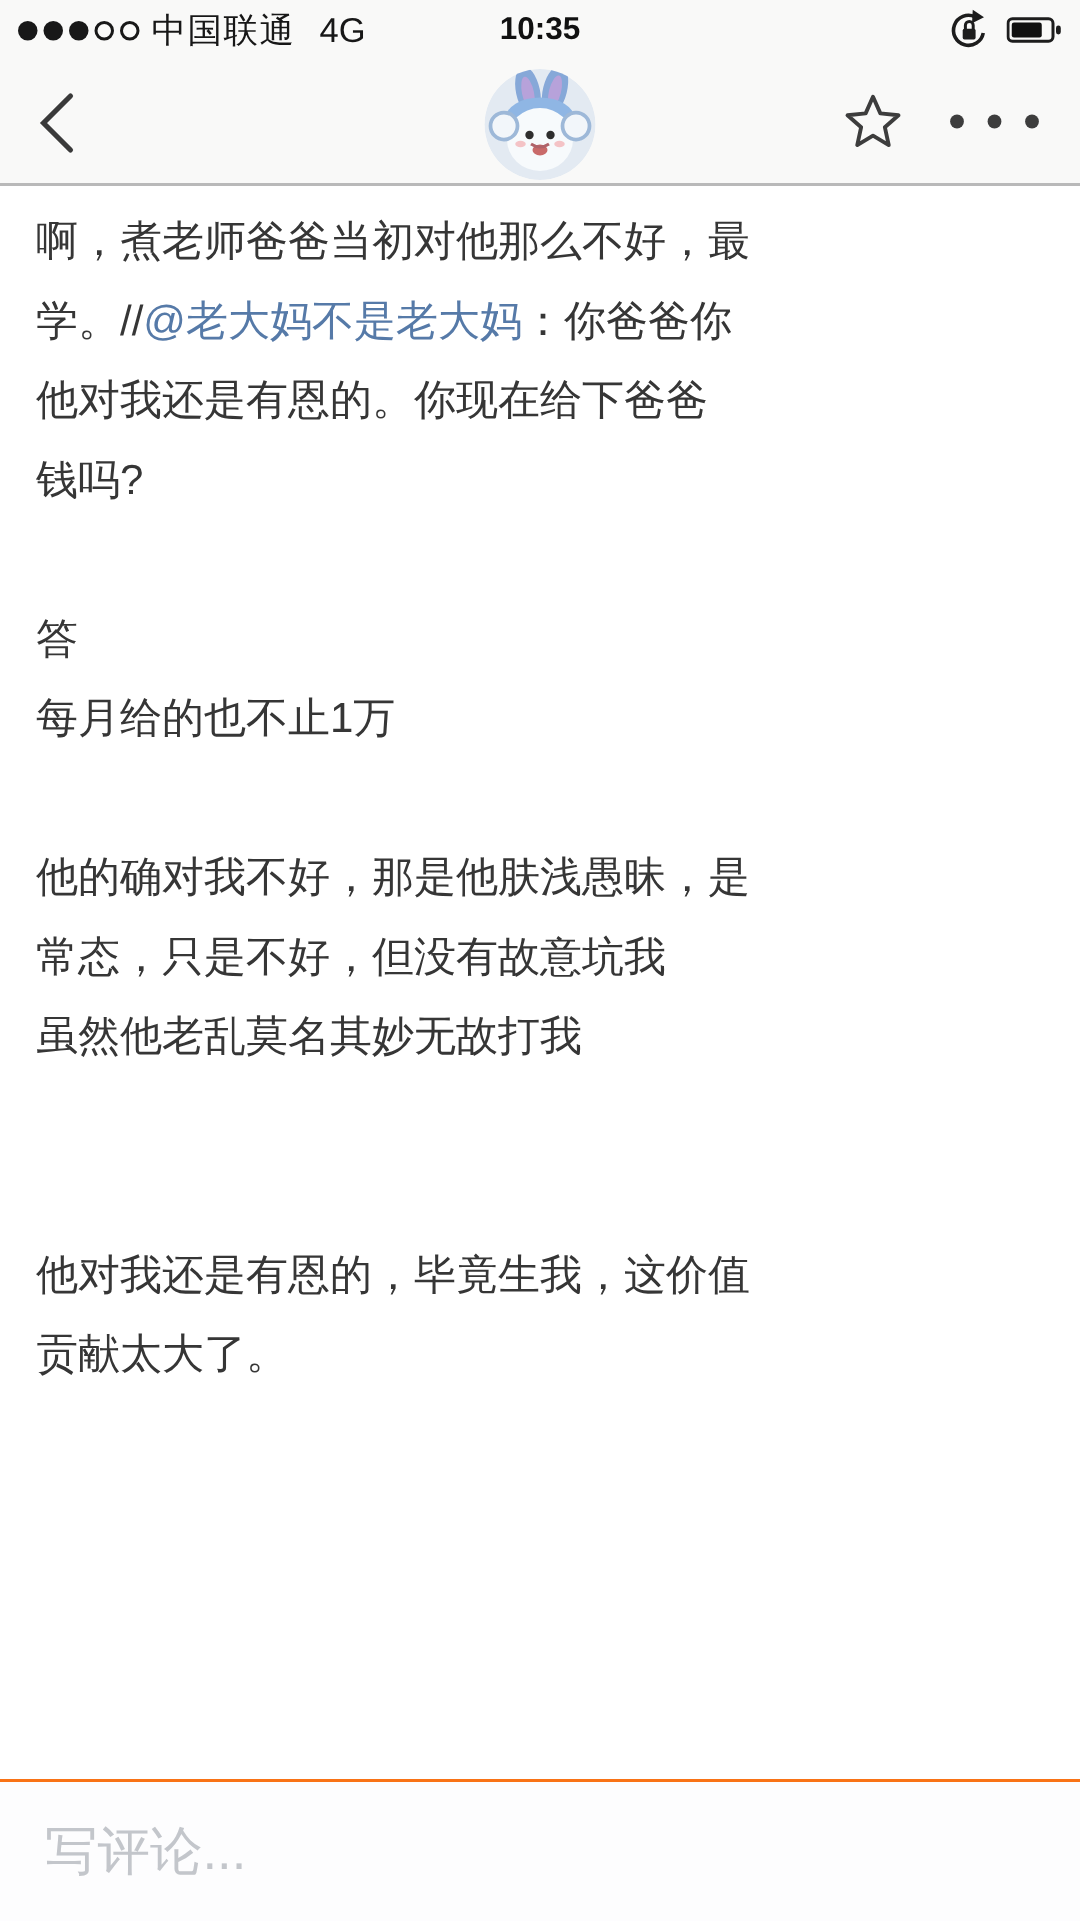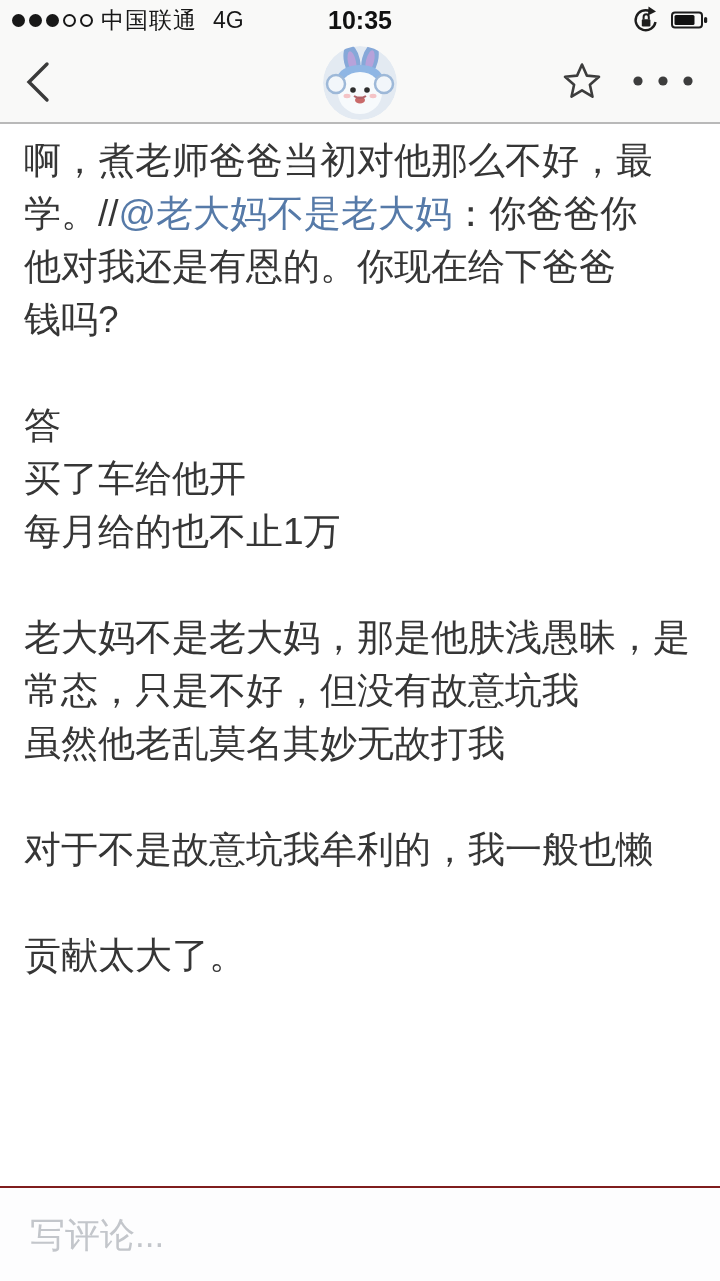--- a/index.html
+++ b/index.html
@@ -14,47 +14,47 @@
     padding:0 12px;box-sizing:border-box;position:relative;color:#171717;
   }
   .signal-dots{display:flex;align-items:center;gap:4px;margin-right:8px;}
   .dot{width:13px;height:13px;border-radius:50%;box-sizing:border-box;}
   .dot.filled{background:#181818;}
   .dot.empty{border:2px solid #181818;background:transparent;}
   .carrier{font-size:23px;letter-spacing:1px;}
   .network{font-size:23px;margin-left:16px;text-align:right;}
   .clock{
     position:absolute;left:50%;transform:translateX(-50%);
-    font-size:25px;font-weight:bold;color:#111;
+    font-size:21px;font-weight:bold;color:#111;
   }
   .status-right{margin-left:auto;display:flex;align-items:center;gap:10px;}
   
   .nav-bar{
     height:82px;background:#f9f9f8;border-bottom:2px solid #b9b9b9;
     position:relative;box-sizing:content-box;
   }
   .back-btn{position:absolute;left:24px;top:20px;width:30px;height:44px;cursor:pointer;background:none;border:none;padding:0;}
   .avatar{
     position:absolute;left:50%;top:6px;transform:translateX(-50%);
     width:74px;height:74px;border-radius:50%;overflow:hidden;cursor:pointer;
   }
   .nav-right{position:absolute;right:26px;top:0;height:82px;display:flex;align-items:center;gap:30px;}
   .icon-btn{background:none;border:none;padding:0;cursor:pointer;display:flex;align-items:center;}
   
   .content{
-    padding:10px 24px 0 24px;font-size:37px;line-height:53px;color:#363636;
+    padding:10px 24px 0 24px;font-size:28px;line-height:53px;color:#363636;
   }
   .line{white-space:nowrap;height:53px;}
   .blank-line{height:53px;}
   .link{color:#567aa8;cursor:pointer;}
   .emoji{display:inline-block;width:44px;height:44px;vertical-align:-7px;margin:0 1px;}
   
   .comment-bar{
     position:absolute;left:0;bottom:0;width:720px;height:95px;
-    background:#fdfdfe;border-top:2px solid #7f1d1d;box-sizing:border-box;
+    background:#fdfdfe;border-top:2px solid #f97316;box-sizing:border-box;
     display:flex;align-items:center;padding:0 28px;
   }
   .comment-input{
     border:none;outline:none;background:transparent;width:100%;
     font-size:35px;color:#333;font-family:"Liberation Sans", sans-serif;
   }
   .comment-input::placeholder{color:#c3c6cb;opacity:1;}
 </style>
 </head>
 <body>
@@ -144,29 +144,28 @@
 
   <div class="content">
     <div class="line">啊，煮老师爸爸当初对他那么不好，最</div>
     <div class="line">
       <span>学。//</span><span class="link">@老大妈不是老大妈</span><span>：你爸爸你</span>
     </div>
     <div class="line">他对我还是有恩的。你现在给下爸爸</div>
     <div class="line">钱吗?</div>
     <div class="blank-line"></div>
     <div class="line">答</div>
-    <div class="line">买了车给他开</div>
     <div class="line">每月给的也不止1万</div>
     <div class="blank-line"></div>
-    <div class="line">老大妈不是老大妈，那是他肤浅愚昧，是</div>
+    <div class="line">他的确对我不好，那是他肤浅愚昧，是</div>
     <div class="line">常态，只是不好，但没有故意坑我</div>
     <div class="line">虽然他老乱莫名其妙无故打我</div>
     <div class="blank-line"></div>
-    <div class="line">对于不是故意坑我牟利的，我一般也懒</div>
     <div class="blank-line"></div>
+    <div class="line">他对我还是有恩的，毕竟生我，这价值</div>
     <div class="line">贡献太大了。</div>
   </div>
 
   <div class="comment-bar">
     <input class="comment-input" type="text" value="" placeholder="写评论..." style="">
   </div>
 
 </div>
 
 </body></html>

